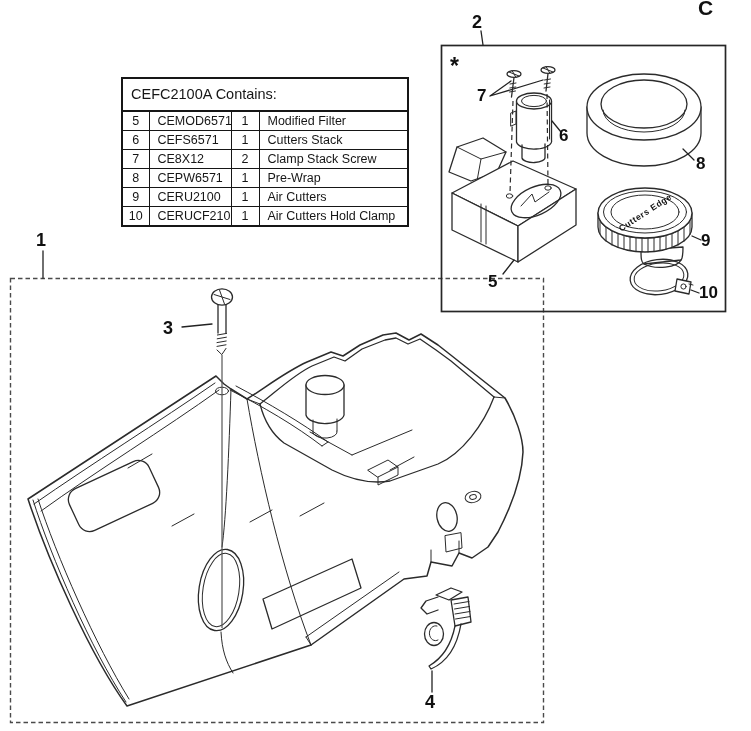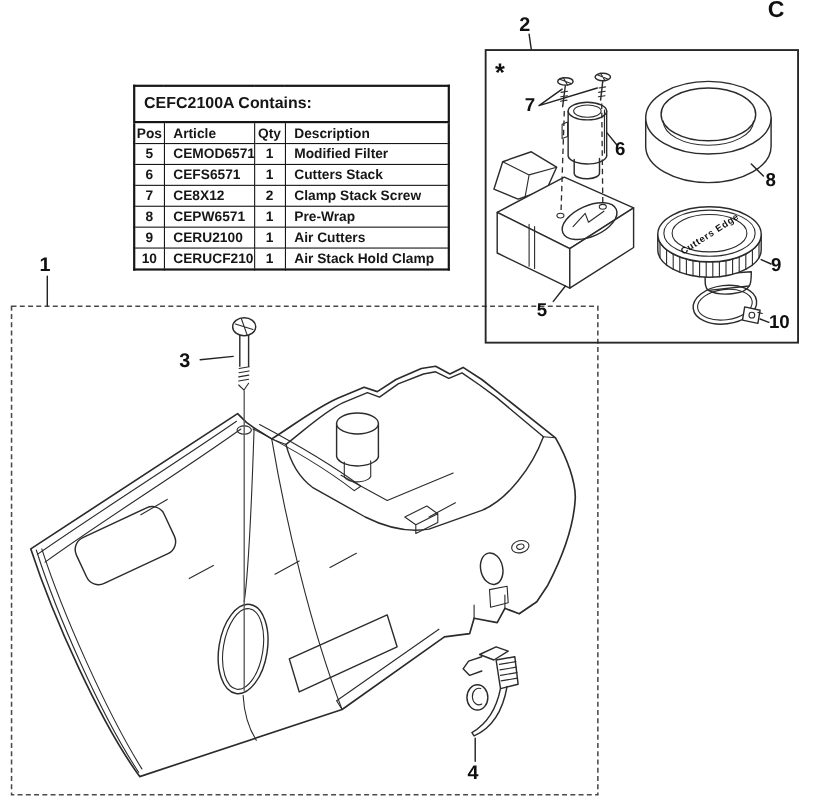--- a/index.html
+++ b/index.html
@@ -22,21 +22,21 @@
   .lbl-lg{font-family:"Liberation Sans",sans-serif;font-weight:bold;font-size:18px;fill:#101010;}
   .lbl-c {font-family:"Liberation Sans",sans-serif;font-weight:bold;font-size:21px;fill:#101010;}
   .lbl-ast{font-family:"Liberation Sans",sans-serif;font-weight:bold;font-size:23px;fill:#101010;}
   .brand {font-family:"Liberation Sans",sans-serif;font-weight:bold;font-size:8.5px;
           letter-spacing:.7px;fill:#101010;}
 
   
   .contains-table{position:absolute;left:121px;top:77px;width:286px;border-collapse:collapse;
           table-layout:fixed;color:#161616;border:2px solid #161616;font-weight:bold;}
   .contains-table td,.contains-table th{border:1.5px solid #161616;font-size:12.5px;padding:0;
-          height:18px;line-height:18px;white-space:nowrap;overflow:hidden;font-weight:bold;margin-left:36px;}
+          height:18px;line-height:18px;white-space:nowrap;overflow:hidden;font-weight:normal;margin-left:36px;}
   .contains-table .title-row td{font-size:14.5px;height:31px;line-height:31px;padding-left:8px;
           text-align:left;border-bottom:2px solid #161616;}
   .contains-table .c{text-align:center;}
   .contains-table .l{text-align:left;padding-left:8px;}
 </style>
 </head>
 <body>
 
 <div class="screen">
 
@@ -198,26 +198,20 @@
       <col style="width:27px">
         <col style="width:82px">
         <col style="width:28px">
         <col style="width:149px">
     </colgroup>
     <tbody>
       <tr class="title-row">
         <td colspan="4">CEFC2100A Contains:</td>
       </tr>
       <tr>
-        <th class="c">Pos</th>
-        <th class="l">Article</th>
-        <th class="c">Qty</th>
-        <th class="l">Description</th>
-      </tr>
-      <tr>
         <td class="c">5</td>
         <td class="l">CEMOD6571</td>
         <td class="c">1</td>
         <td class="l">Modified Filter</td>
       </tr>
       <tr>
         <td class="c">6</td>
         <td class="l">CEFS6571</td>
         <td class="c">1</td>
         <td class="l">Cutters Stack</td>
@@ -237,18 +231,18 @@
       <tr>
         <td class="c">9</td>
         <td class="l">CERU2100</td>
         <td class="c">1</td>
         <td class="l">Air Cutters</td>
       </tr>
       <tr>
         <td class="c">10</td>
         <td class="l">CERUCF2100</td>
         <td class="c">1</td>
-        <td class="l">Air Stack Hold Clamp</td>
+        <td class="l">Air Cutters Hold Clamp</td>
       </tr>
     </tbody>
   </table>
 
 </div>
 
 </body></html>

